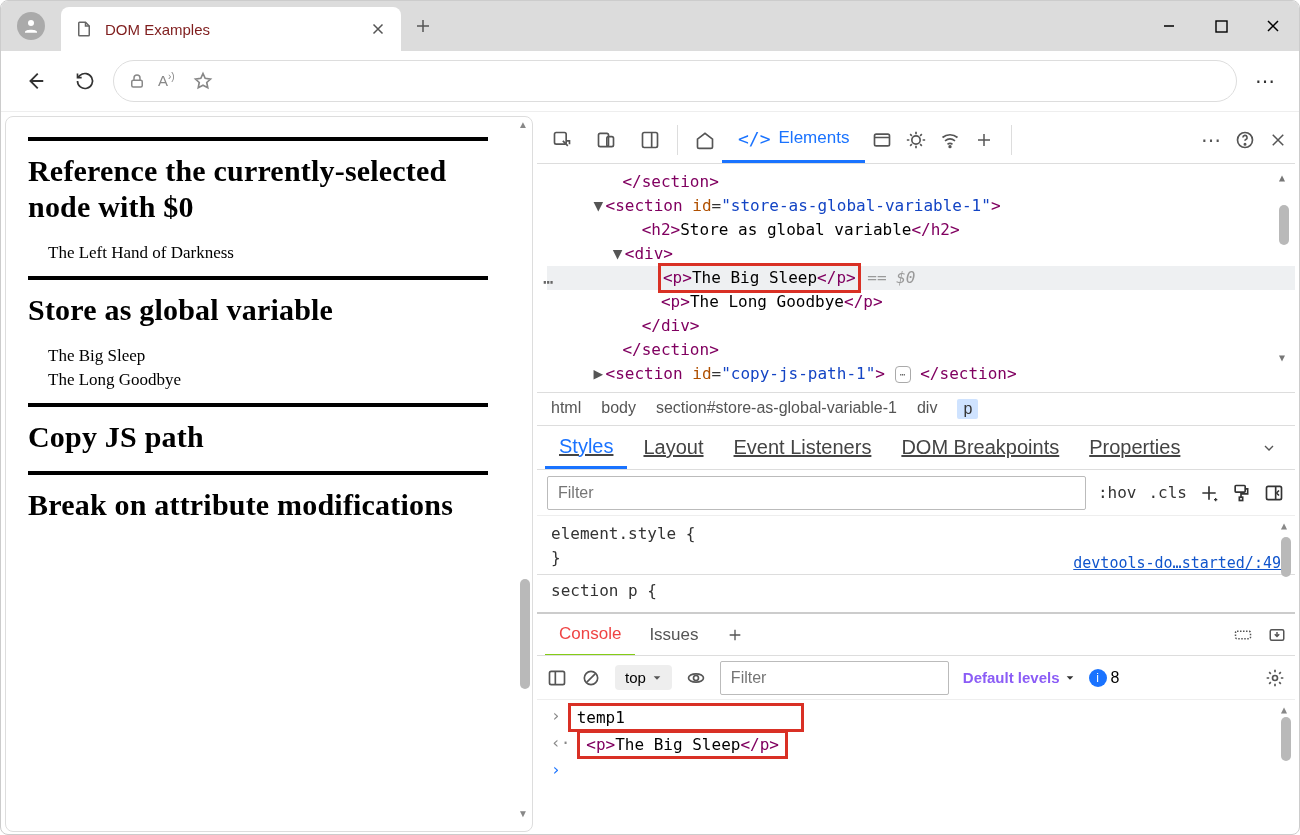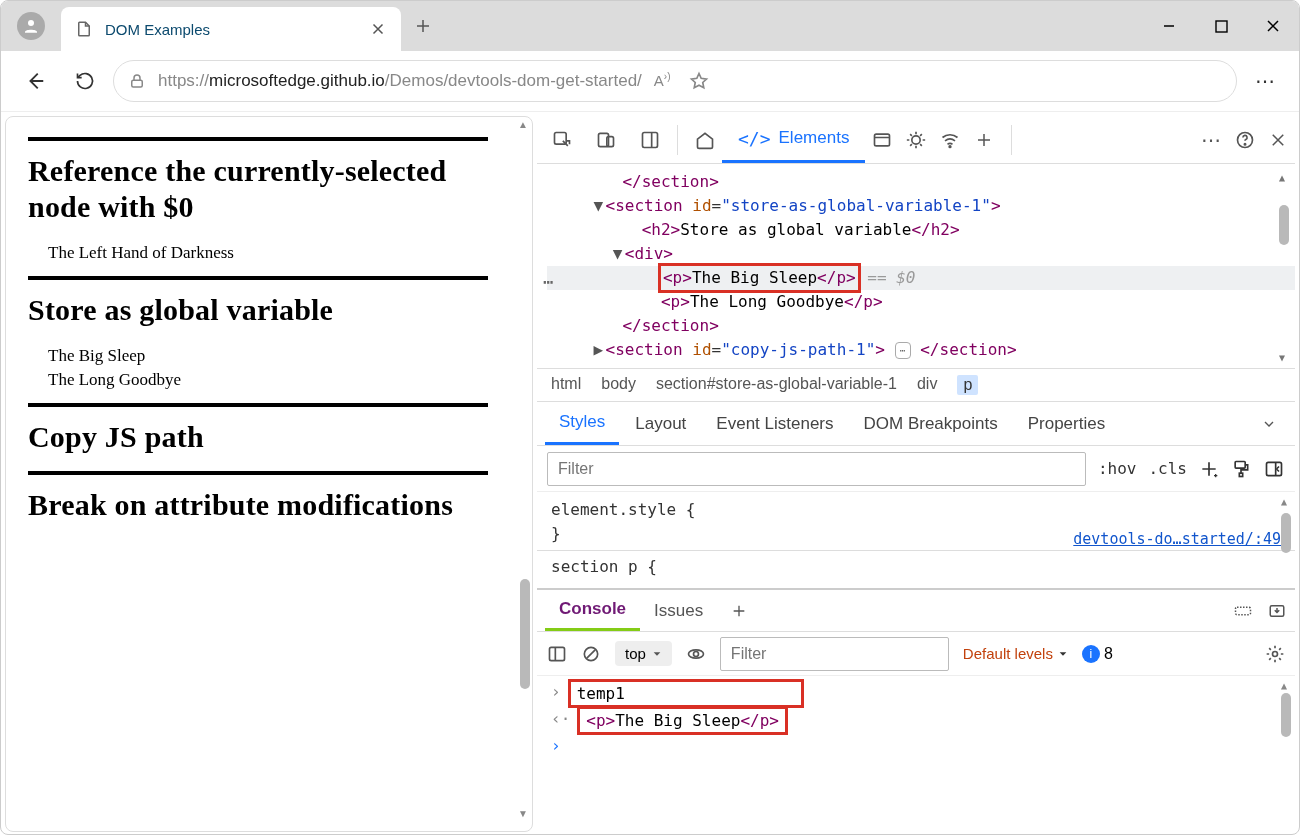--- a/index.html
+++ b/index.html
@@ -6,21 +6,21 @@
   html, body { width: 1300px; height: 835px; font-family: "Segoe UI", Arial, sans-serif; overflow: hidden; background: #fff; }
   body { border: 1px solid #ccc; border-radius: 8px; }
 
   
   .titlebar { height: 50px; background: #dcdcdc; display: flex; align-items: stretch; position: relative; }
   .profile { width: 60px; display:flex; align-items:center; justify-content:center; }
   .avatar { width: 28px; height: 28px; border-radius: 50%; background:#aaa; display:flex; align-items:center; justify-content:center; }
   .avatar svg { width:18px; height:18px; fill:#fff; }
   .tab { background:#fff; border-top-left-radius: 8px; border-top-right-radius: 8px; width: 340px; display:flex; align-items:center; padding: 0 14px; margin-top:6px; position:relative; }
   .tab .file-icon { width:18px; height:18px; margin-right: 12px; color:#666; }
-  .tab-title { font-size: 15px; color:#0c4a6e; flex:1; }
+  .tab-title { font-size: 15px; color:#7f1d1d; flex:1; }
   .tab-close { width:18px; height:18px; color:#555; cursor:pointer;}
   .newtab { width:44px; display:flex; align-items:center; justify-content:center; color:#555;}
   .win-controls { position:absolute; right:0; top:0; height:100%; display:flex; }
   .win-btn { width:52px; display:flex; align-items:center; justify-content:center; color:#333; }
 
   
   .toolbar { height: 60px; background:#fff; display:flex; align-items:center; padding: 0 12px; gap:6px; }
   .tbtn { width:44px; height:44px; display:flex; align-items:center; justify-content:center; border-radius:6px; color:#333;}
   .addr-wrap { flex:1; height:42px; border:1px solid #ddd; border-radius:21px; display:flex; align-items:center; padding:0 14px; gap:12px; }
   .lock { color:#888; }
@@ -67,42 +67,42 @@
   .grey-btn { display:inline-block; border:1px solid #aaa; border-radius:4px; font-size:10px; padding:0 4px; color:#666; vertical-align:middle;}
   .dom-scroll { position:absolute; right:4px; top:6px; width:12px; }
   .dom-scroll .arr { font-size:10px; color:#777; }
   .dom-scroll .th { width:10px; height:40px; background:#b9b9b9; border-radius:5px; margin-top:20px;}
 
   
   .crumb { border-top:1px solid #ddd; border-bottom:1px solid #ddd; padding:6px 14px; font-size:16px; color:#555; display:flex; gap:20px;}
   .crumb .sel { background:#cfe3ff; padding:1px 6px; border-radius:2px; color:#333;}
 
   
-  .styles-tabs { display:flex; align-items:center; height:44px; border-bottom:1px solid #ddd; padding:0 8px; font-size:17px; color:#444; gap:2px;}
+  .styles-tabs { display:flex; align-items:center; height:44px; border-bottom:1px solid #ddd; padding:0 8px; font-size:20px; color:#444; gap:2px;text-decoration:underline;}
   .s-tab { padding:0 14px; height:100%; display:flex; align-items:center;}
   .s-tab.active { color:#1a73ff; border-bottom:3px solid #1a73ff;}
   .chev { margin-left:auto; padding:0 10px; color:#555;}
   .styles-bar { display:flex; align-items:center; height:46px; padding: 6px 10px; gap:12px; border-bottom:1px solid #eee;}
   .filter-input { flex:1; height:34px; border:1px solid #bbb; border-radius:2px; padding:0 10px; font-size:16px; color:#888;}
   .mono-mini { font-family: Consolas, monospace; font-size:16px; color:#333;}
   .styles-body { font-family:Consolas, monospace; font-size:16px; padding:6px 14px; color:#333; line-height:1.5; position:relative;}
   .src-link { position:absolute; right:14px; top:36px; font-size:15px; color:#1155cc; text-decoration:underline;}
   .styles-scroll { position:absolute; right:2px; top:2px; bottom:2px; width:12px;}
   .styles-scroll .arr { font-size:10px; color:#888;}
   .styles-scroll .th { width:10px; height:40px; background:#b9b9b9; border-radius:5px; margin-top:4px;}
 
   
   .drawer { border-top:2px solid #ccc; }
   .drawer-tabs { display:flex; align-items:center; height:42px; padding:0 8px; border-bottom:1px solid #ddd;}
   .d-tab { padding:0 14px; font-size:17px; color:#555; height:100%; display:flex; align-items:center;}
-  .d-tab.active { color:#701a75; border-bottom:3px solid #84cc16;font-weight:bold;}
+  .d-tab.active { color:#ef4444; border-bottom:1px solid #84cc16;}
   .drawer-right { margin-left:auto; display:flex; gap:14px; color:#555;}
   .console-bar { display:flex; align-items:center; height:44px; padding:0 10px; gap:14px; border-bottom:1px solid #eee;}
   .ctx-chip { background:#eee; border-radius:4px; padding:4px 10px; display:flex; align-items:center; gap:6px; font-size:15px;}
-  .lvl { font-size:15px; color:#c2410c; display:flex; align-items:center; gap:5px;}
+  .lvl { font-size:15px; color:#8b5cf6; display:flex; align-items:center; gap:5px;font-weight:bold;}
   .c-badge { background:#1a73ff; color:#fff; border-radius:50%; width:18px; height:18px; font-size:12px; display:flex; align-items:center; justify-content:center;}
   .gear { margin-left:auto; color:#555;}
   .console-body { font-family:Consolas, monospace; font-size:16px; padding:4px 14px; position:relative;}
   .c-row { display:flex; align-items:flex-start; gap:10px; padding:2px 0;}
   .c-prompt { color:#888;}
   .c-ret { color:#888;}
   .hl-box2 { outline:3px solid #d93025; padding:2px 6px; display:inline-block;}
   .console-scroll { position:absolute; right:4px; top:4px; }
   .console-scroll .arr{font-size:10px;color:#888;}
   .console-scroll .th{width:10px;height:44px;background:#b9b9b9;border-radius:5px;margin-top:2px;}
@@ -165,23 +165,20 @@
       <svg width="20" height="20" viewBox="0 0 24 24" fill="none" stroke="#333" stroke-width="2">
         <path d="M3 12a9 9 0 1 0 3-6.7L3 8"></path>
         <path d="M3 3v5h5"></path>
       </svg>
     </div>
   <div class="addr-wrap">
     <svg class="lock" width="18" height="18" viewBox="0 0 24 24" fill="none" stroke="currentColor" stroke-width="2">
         <rect x="5" y="11" width="14" height="9" rx="2"></rect>
         <path d="M8 11V8a4 4 0 1 1 8 0v3"></path>
       </svg>
-    <div class="url">
-      <span>https://</span><span class="black">microsoftedge.github.io</span><span>/Demos/devtools-dom-get-started/</span>
-    </div>
     <div class="addr-right">
       <span style="font-size:15px;">A<sup style="font-size:10px;">›)</sup></span>
       <svg width="20" height="20" viewBox="0 0 24 24" fill="none" stroke="#888" stroke-width="2">
           <path d="M12 3l2.6 5.8L21 9.8l-4.5 4 1.2 6.2L12 17l-5.7 3 1.2-6.2L3 9.8l6.4-1z"></path>
         </svg>
     </div>
   </div>
   <div class="menu-dots">
     <span>⋯</span>
   </div>
@@ -286,20 +283,21 @@
       </div>
     </div>
 
     <div class="dom-pane">
       <div class="line">       <span class="tag-b">&lt;/section&gt;</span></div>
       <div class="line">    <span class="tri">▼</span><span class="tag-b">&lt;<span>section</span></span> <span class="attr-n">id</span>=<span class="attr-v">"store-as-global-variable-1"</span><span class="tag-b">&gt;</span></div>
       <div class="line">         <span class="tag-b">&lt;h2&gt;</span><span class="txt">Store as global variable</span><span class="tag-b">&lt;/h2&gt;</span></div>
       <div class="line">      <span class="tri">▼</span><span class="tag-b">&lt;div&gt;</span></div>
       <div class="line dom-line-sel">           <span class="hl-box"><span class="tag-b">&lt;p&gt;</span><span class="txt">The Big Sleep</span><span class="tag-b">&lt;/p&gt;</span></span> <span class="hint">== $0</span></div>
       <div class="line">           <span class="tag-b">&lt;p&gt;</span><span class="txt">The Long Goodbye</span><span class="tag-b">&lt;/p&gt;</span></div>
+      <div class="line">         <span class="tag-b">&lt;/div&gt;</span></div>
       <div class="line">       <span class="tag-b">&lt;/section&gt;</span></div>
       <div class="line">    <span class="tri">▶</span><span class="tag-b">&lt;<span>section</span></span> <span class="attr-n">id</span>=<span class="attr-v">"copy-js-path-1"</span><span class="tag-b">&gt;</span> <span class="grey-btn">⋯</span> <span class="tag-b">&lt;/section&gt;</span></div>
       <div class="dom-scroll">
         <div class="arr">▲</div>
           <div class="th"></div>
           <div class="arr" style="position:absolute;top:180px;">▼</div>
       </div>
     </div>
 
     <div class="crumb">

